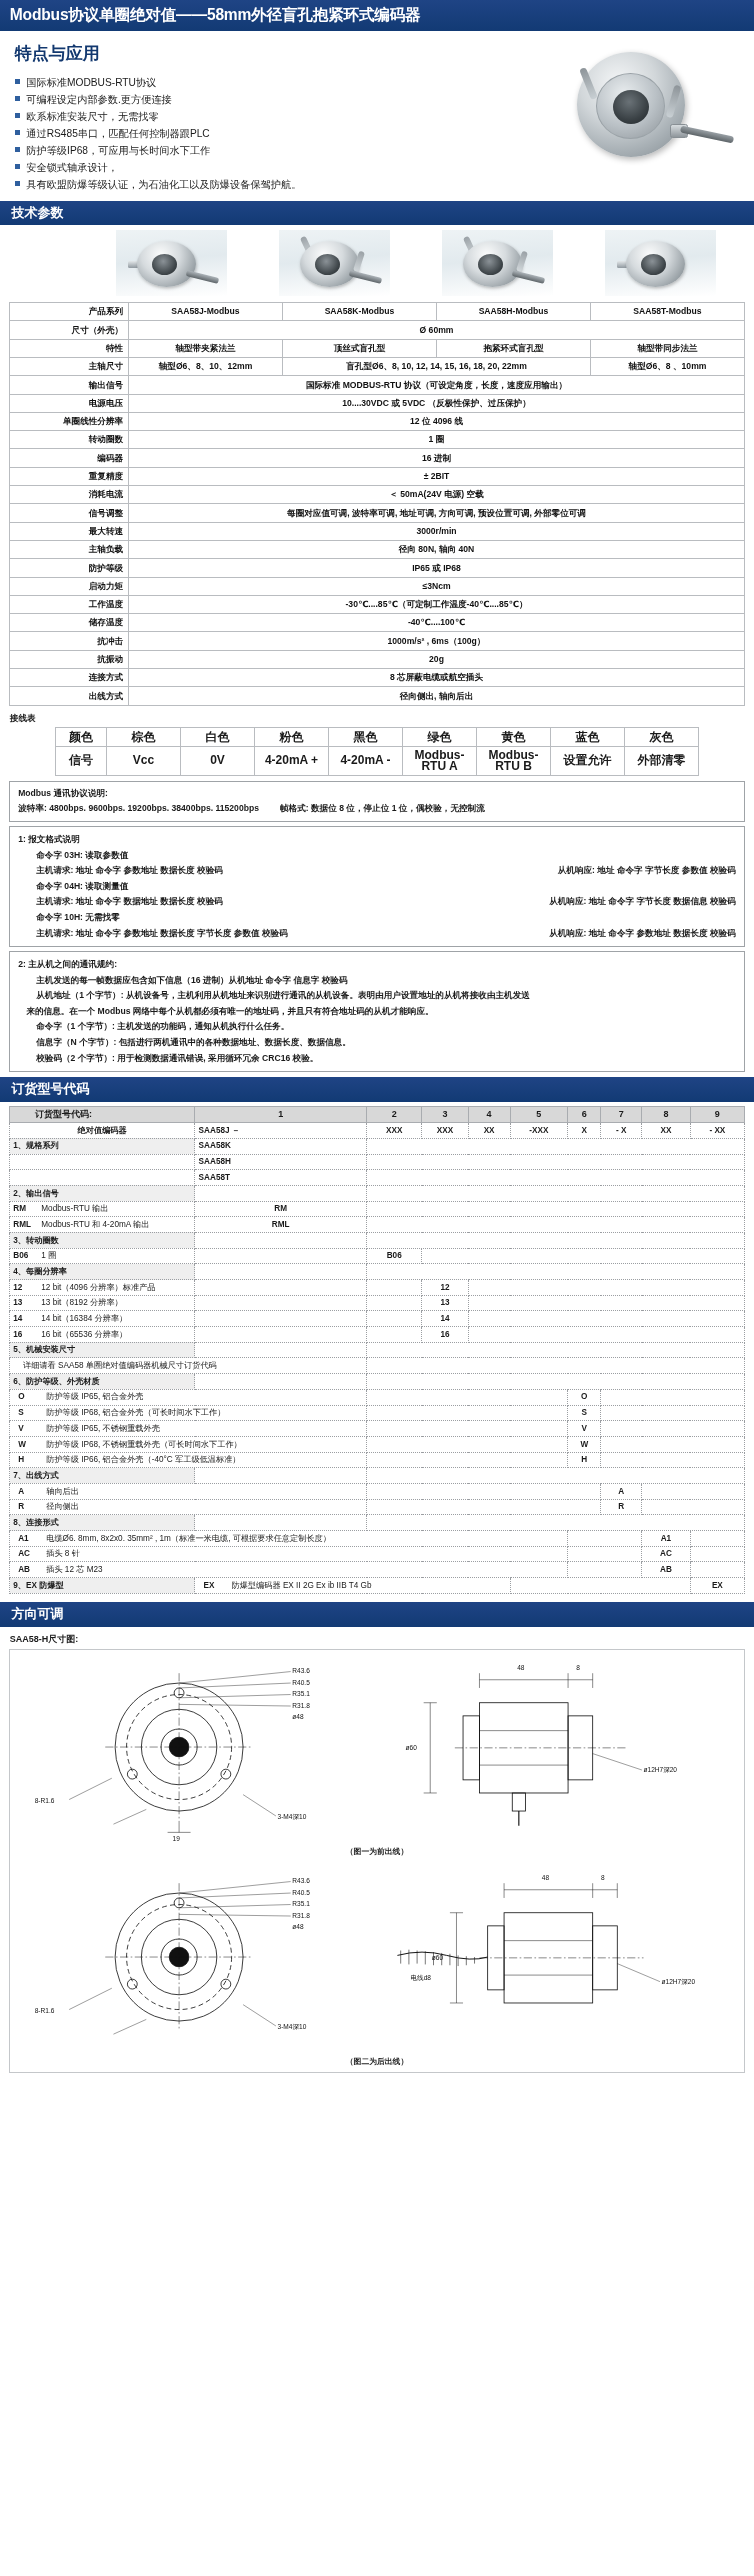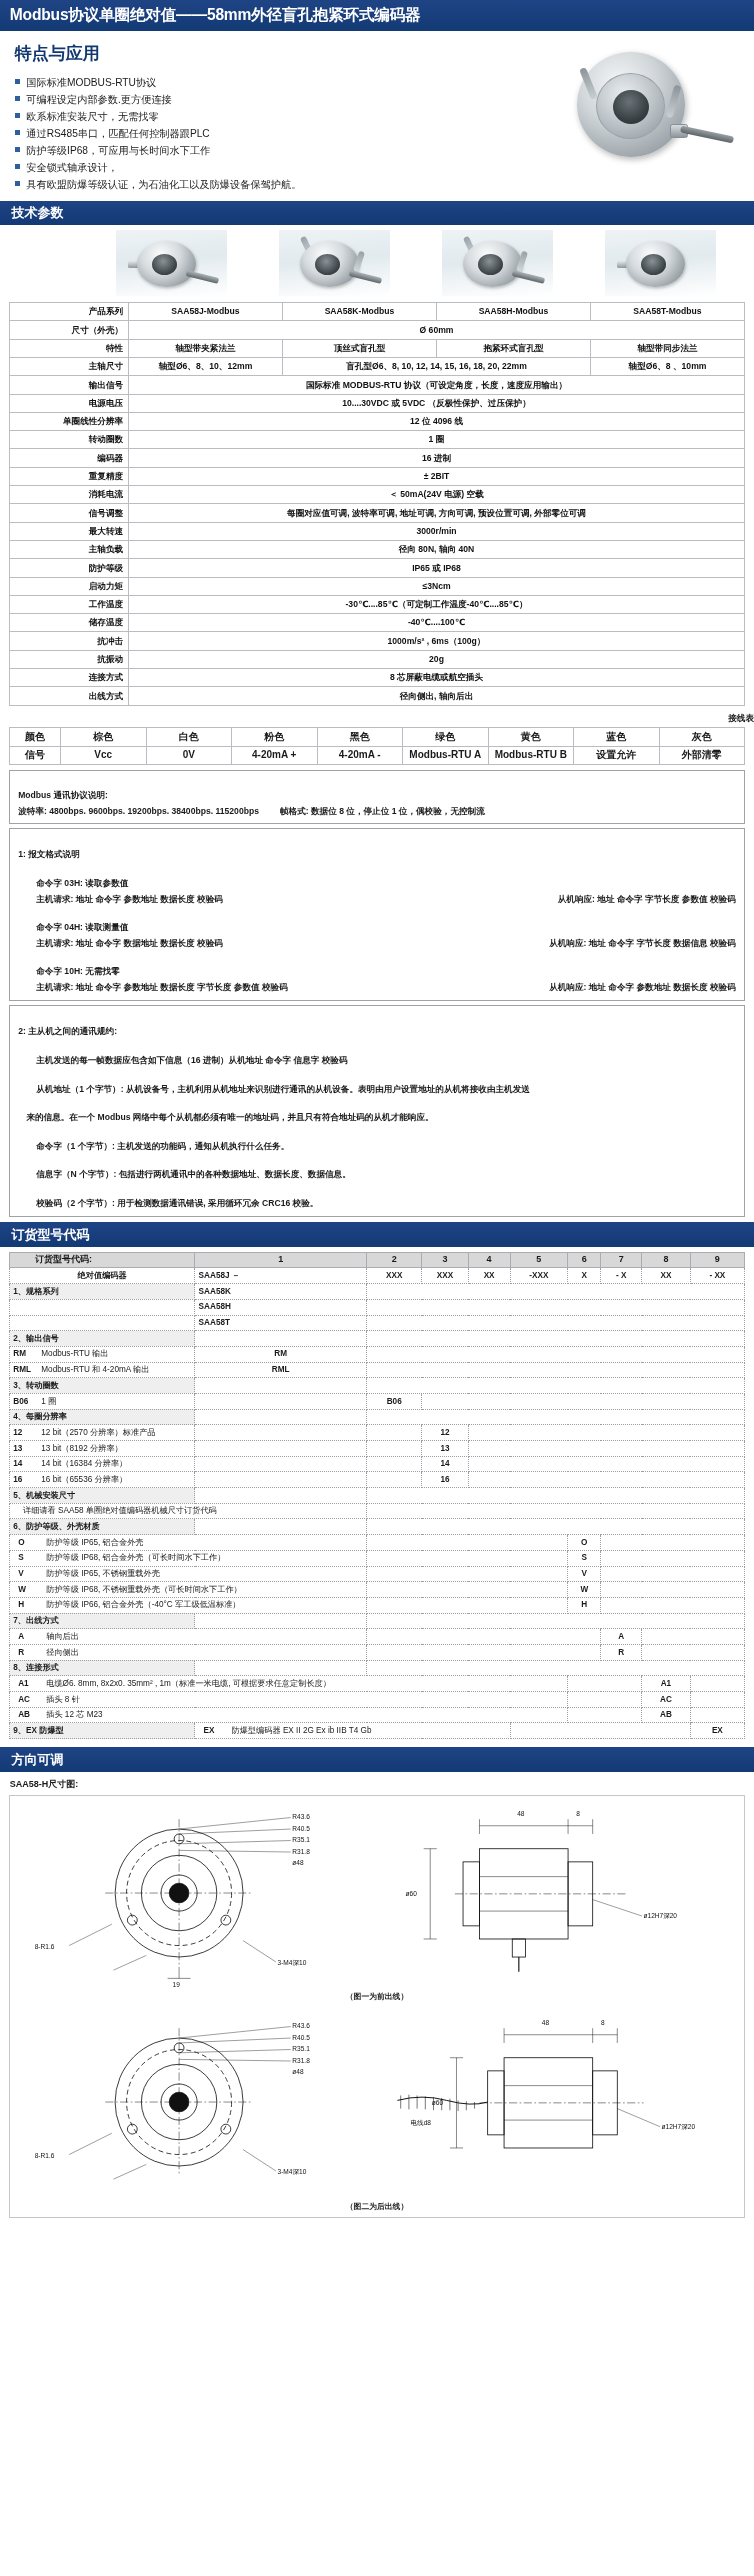--- a/index.html
+++ b/index.html
@@ -133,38 +133,38 @@
     line-height:10.7px; height:17px;
   }
   table.spec td.lbl {
     text-align:right; width:119px; font-weight:bold; color:#111;
     padding-left:6.6px;
   }
   table.spec td.val { font-weight:bold; color:#111; }
   table.spec tr.hdr td { font-weight:bold; }
 
   
-  .subcap { font-size:8.6px; font-weight:bold; margin: 7.4px 0 2.5px 9.8px; text-align: right; }
+  .subcap { font-size:8.6px; font-weight:bold; margin: 7.4px 0 2.5px 9.8px; }
   table.wire {
-    width: 736px; margin: 0 auto; border-collapse:collapse; table-layout:fixed;
-    font-size: 10px;
+    width: 644px; margin: 0 auto; border-collapse:collapse; table-layout:fixed;
+    font-size: 12px;
   }
   table.wire td {
     border:0.8px solid #b9bcc0; padding:3.3px 1.6px; text-align:center;
     font-weight:bold; height:18px; line-height:10.7px;
   }
   table.wire td.k { width:51px; }
 
   
   .proto-wrap { width:736px; margin:4.9px auto 0 auto; }
   .proto-box {
     border:0.8px solid #9fa3a7; padding:4.9px 8.2px; margin-bottom:4.1px;
     font-size:8.6px; font-weight:bold; line-height:15.6px;
   }
-  .proto-box .l { display:block; white-space:nowrap;margin-top:13px; }
+  .proto-box .l { display:block; white-space:nowrap; }
   .proto-line2 { display:flex; gap:21px; }
   .proto-box.tight { padding:4.1px 8.2px; }
   .pair { display:flex; }
   .pair .a { width:352px; flex:0 0 352px; }
   .pair .b { flex:1;text-align:right; }
   .indent { padding-left:18px; }
   .indent2 { padding-left:8.2px; }
 
   
   table.order {
@@ -512,21 +512,21 @@
         <td class="c">B06</td>
         <td colspan="7"></td>
       </tr>
 
       <tr>
         <td class="sec">4、每圈分辨率</td>
         <td></td>
         <td colspan="8"></td>
       </tr>
       <tr>
-        <td><span class="okey">12</span><span>12 bit（2570 分辨率）标准产品</span></td>
+        <td><span class="okey">12</span><span>12 bit（4096 分辨率）标准产品</span></td>
         <td></td>
         <td></td>
         <td class="c">12</td>
         <td colspan="6"></td>
       </tr>
       <tr>
         <td><span class="okey">13</span><span>13 bit（8192 分辨率）</span></td>
         <td></td>
         <td></td>
         <td class="c">13</td>

